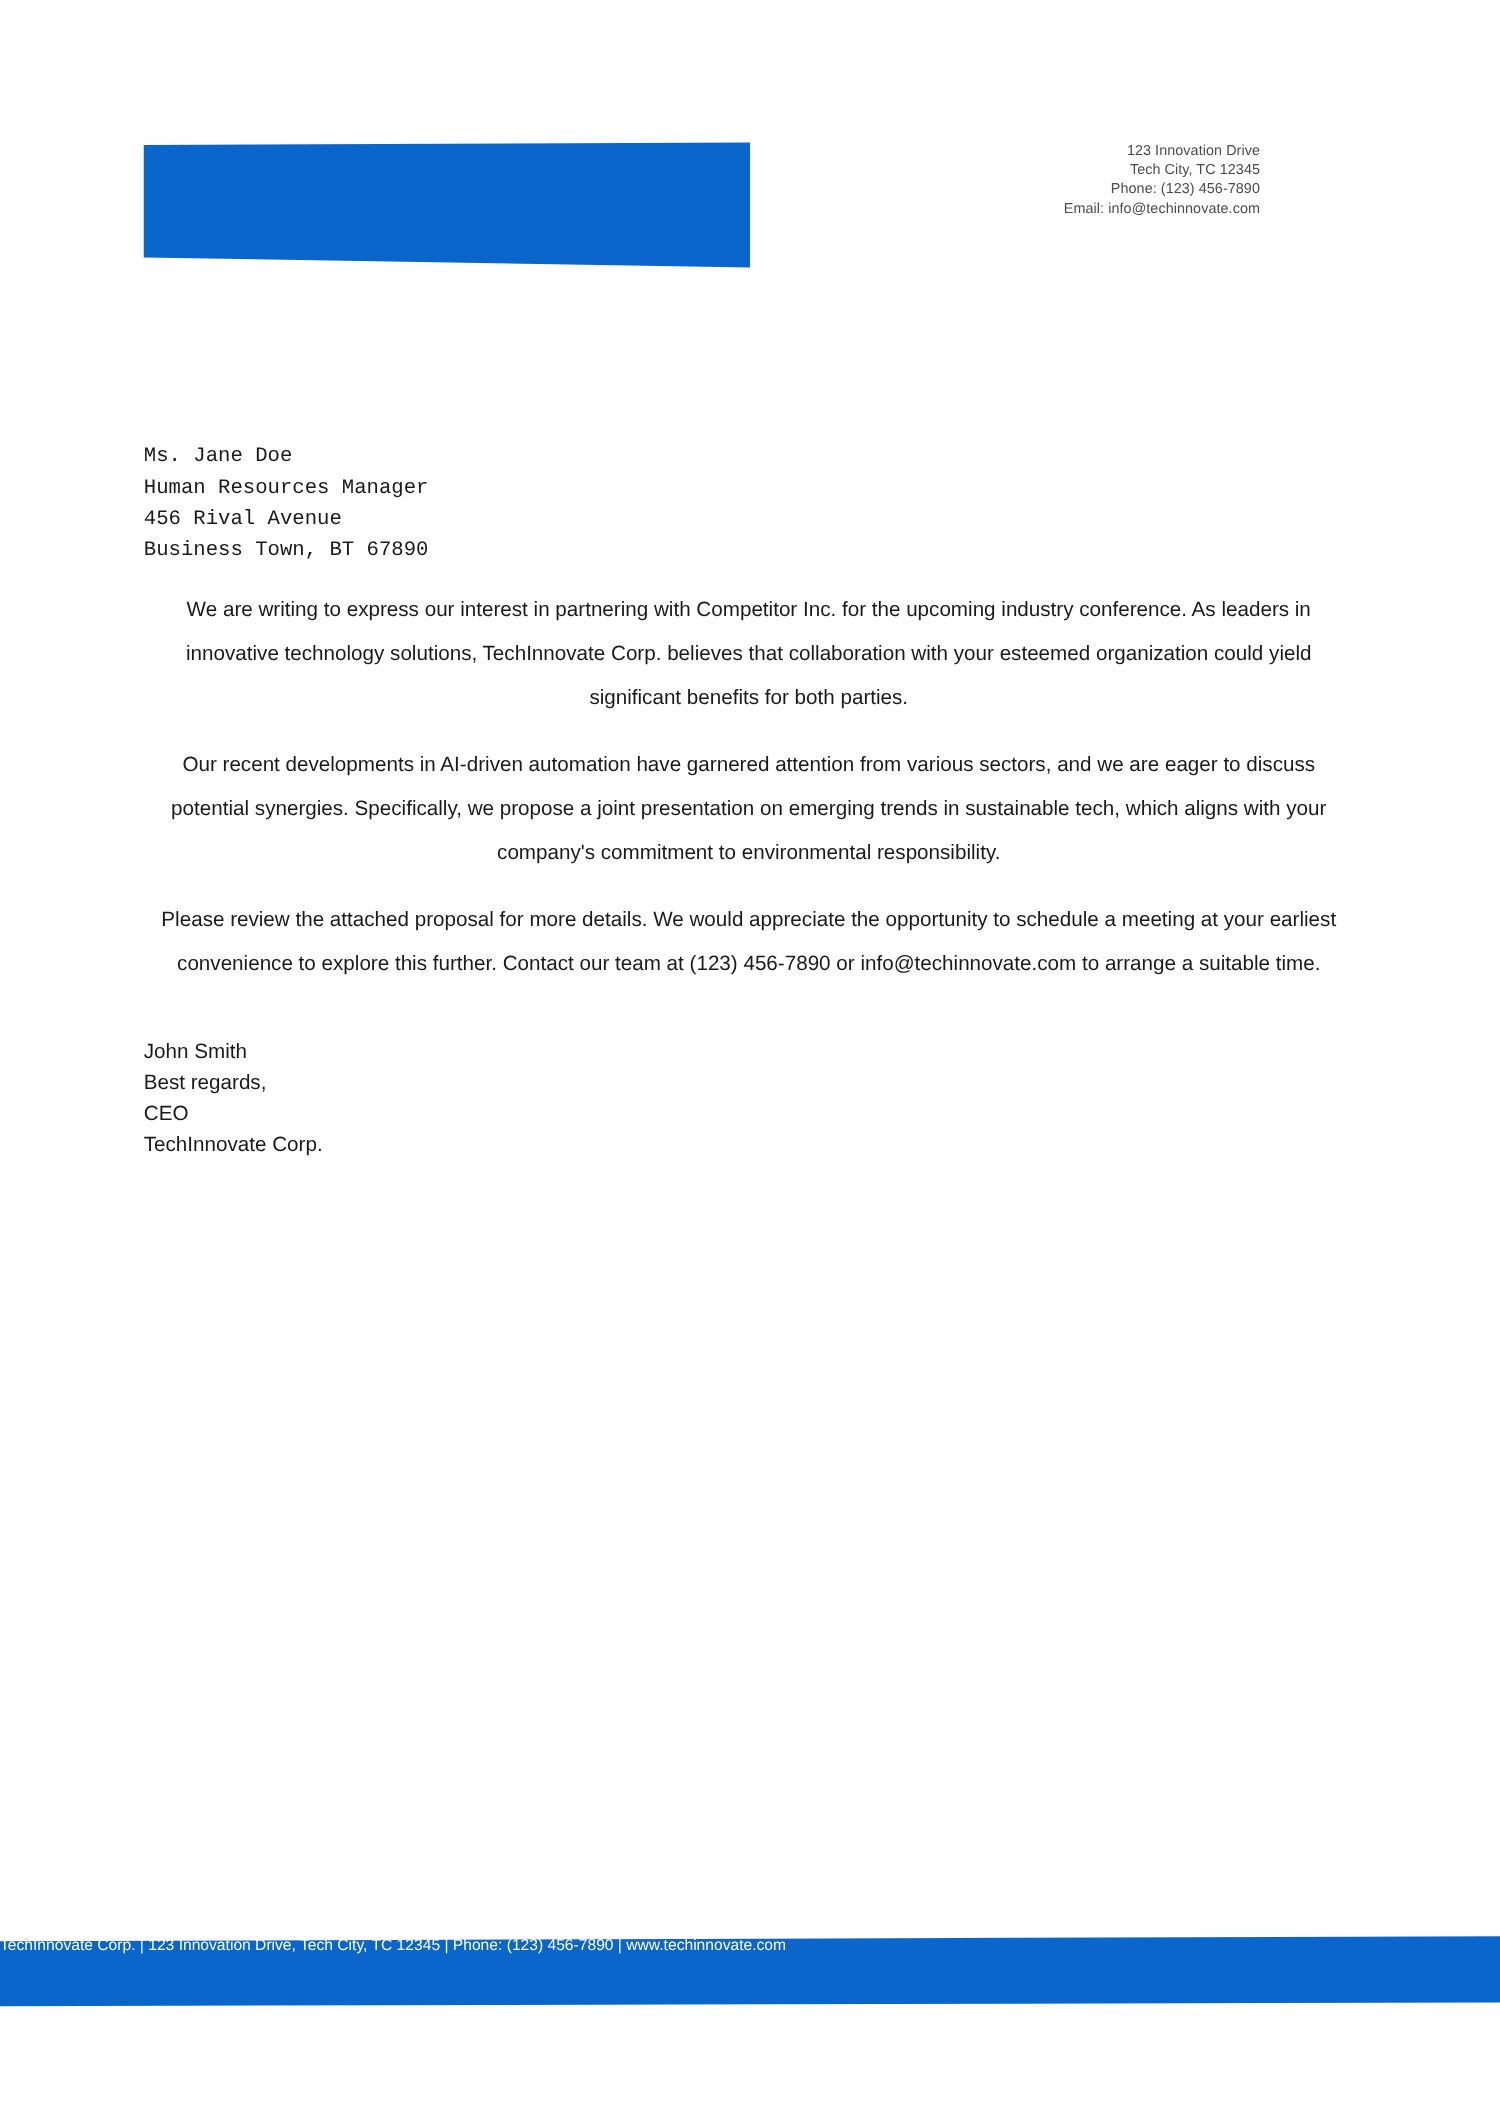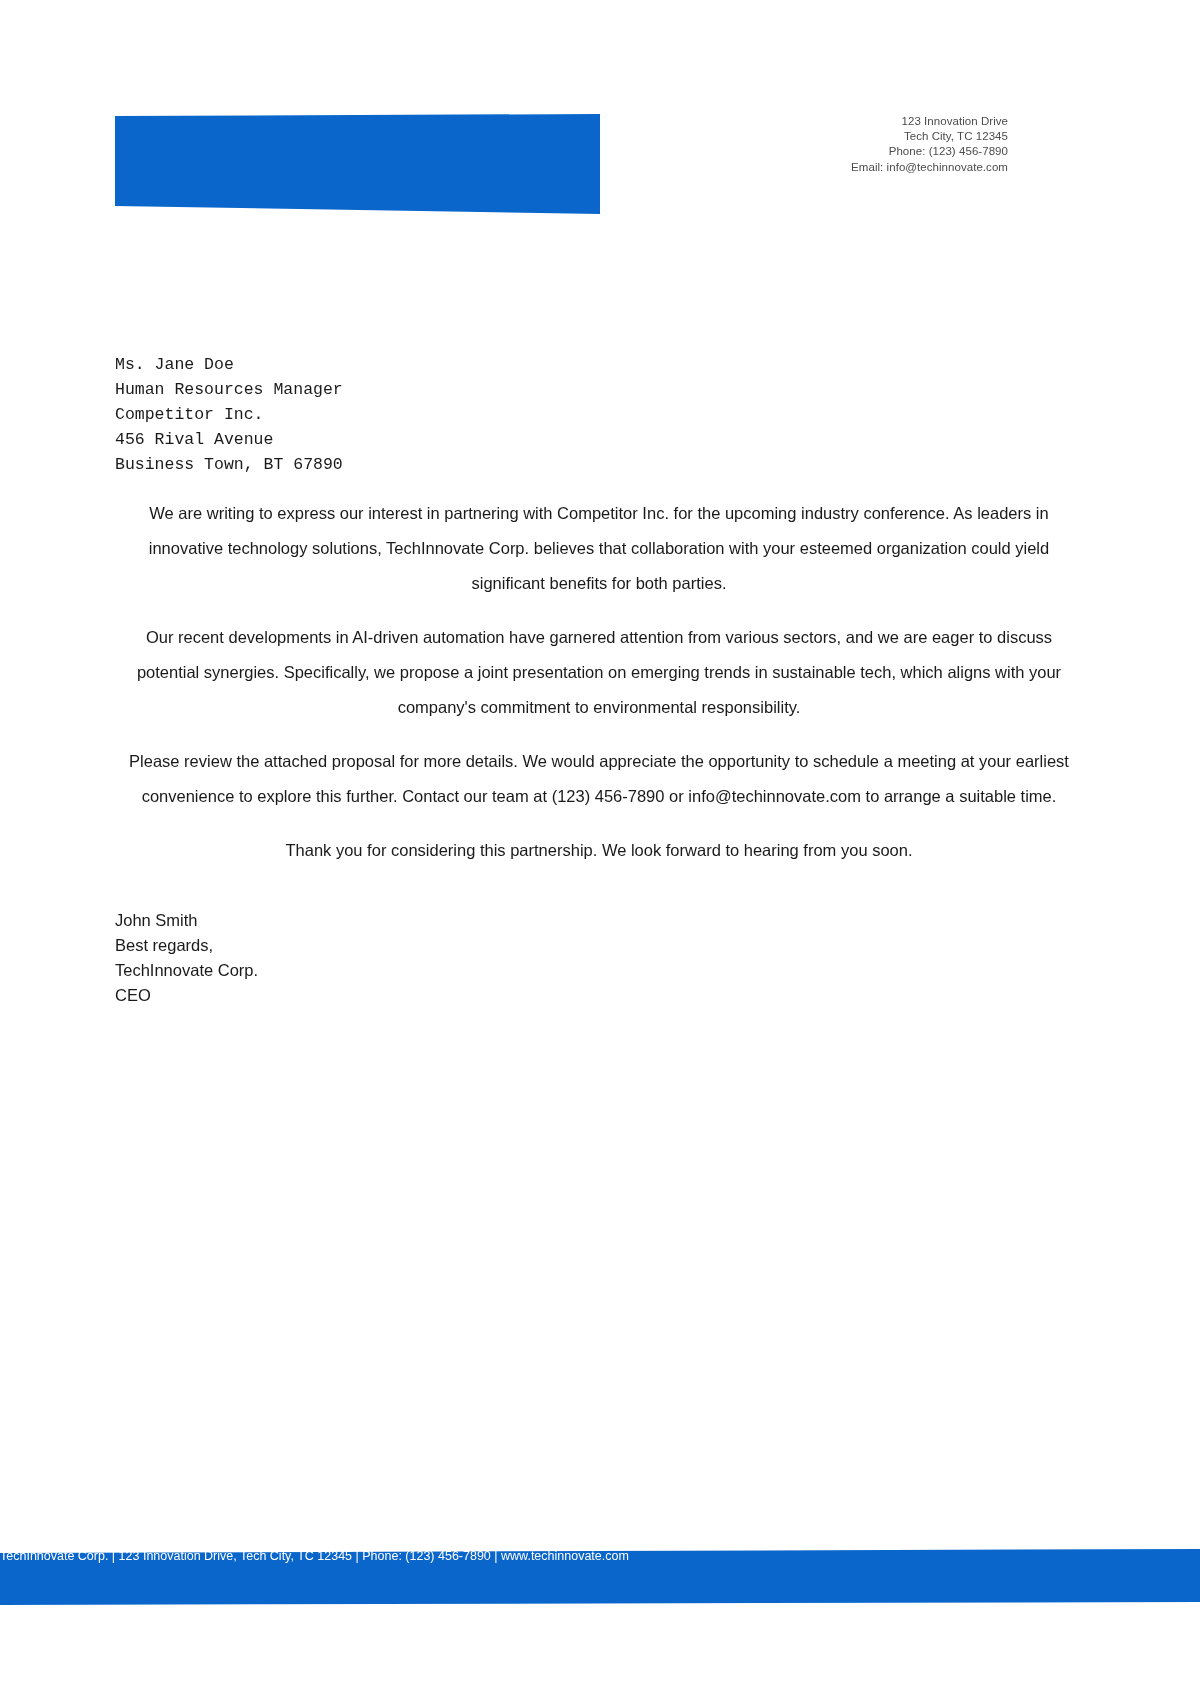--- a/index.html
+++ b/index.html
@@ -120,36 +120,34 @@
     <span class="sender-line">Tech City, TC 12345</span>
     <span class="sender-line">Phone: (123) 456-7890</span>
     <span class="sender-line">Email: info@techinnovate.com</span>
   </div>
 
   <div class="letter">
 
     <div class="recipient">
       <span class="recipient-line">Ms. Jane Doe</span>
       <span class="recipient-line">Human Resources Manager</span>
-      <span class="recipient-line">Competitor Inc.</span>
       <span class="recipient-line">456 Rival Avenue</span>
       <span class="recipient-line">Business Town, BT 67890</span>
     </div>
 
 
     <p class="para">We are writing to express our interest in partnering with Competitor Inc. for the upcoming industry conference. As leaders in innovative technology solutions, TechInnovate Corp. believes that collaboration with your esteemed organization could yield significant benefits for both parties.</p>
     <p class="para">Our recent developments in AI-driven automation have garnered attention from various sectors, and we are eager to discuss potential synergies. Specifically, we propose a joint presentation on emerging trends in sustainable tech, which aligns with your company's commitment to environmental responsibility.</p>
     <p class="para">Please review the attached proposal for more details. We would appreciate the opportunity to schedule a meeting at your earliest convenience to explore this further. Contact our team at (123) 456-7890 or info@techinnovate.com to arrange a suitable time.</p>
-    <p class="para">Thank you for considering this partnership. We look forward to hearing from you soon.</p>
 
     <div class="closing">
       <span class="closing-line">John Smith</span>
       <span class="closing-line">Best regards,</span>
+      <span class="closing-line">CEO</span>
       <span class="closing-line">TechInnovate Corp.</span>
-      <span class="closing-line">CEO</span>
     </div>
 
   </div>
 
   <div class="footer-band">
     <svg class="footer-svg" width="1200" height="177" viewBox="0 0 1200 177">
       <polygon points="0,33 1200,29 1200,82 0,85" fill="#0B66CC"></polygon>
     </svg>
     <div class="footer-text">TechInnovate Corp. | 123 Innovation Drive, Tech City, TC 12345 | Phone: (123) 456-7890 | www.techinnovate.com</div>
   </div>

